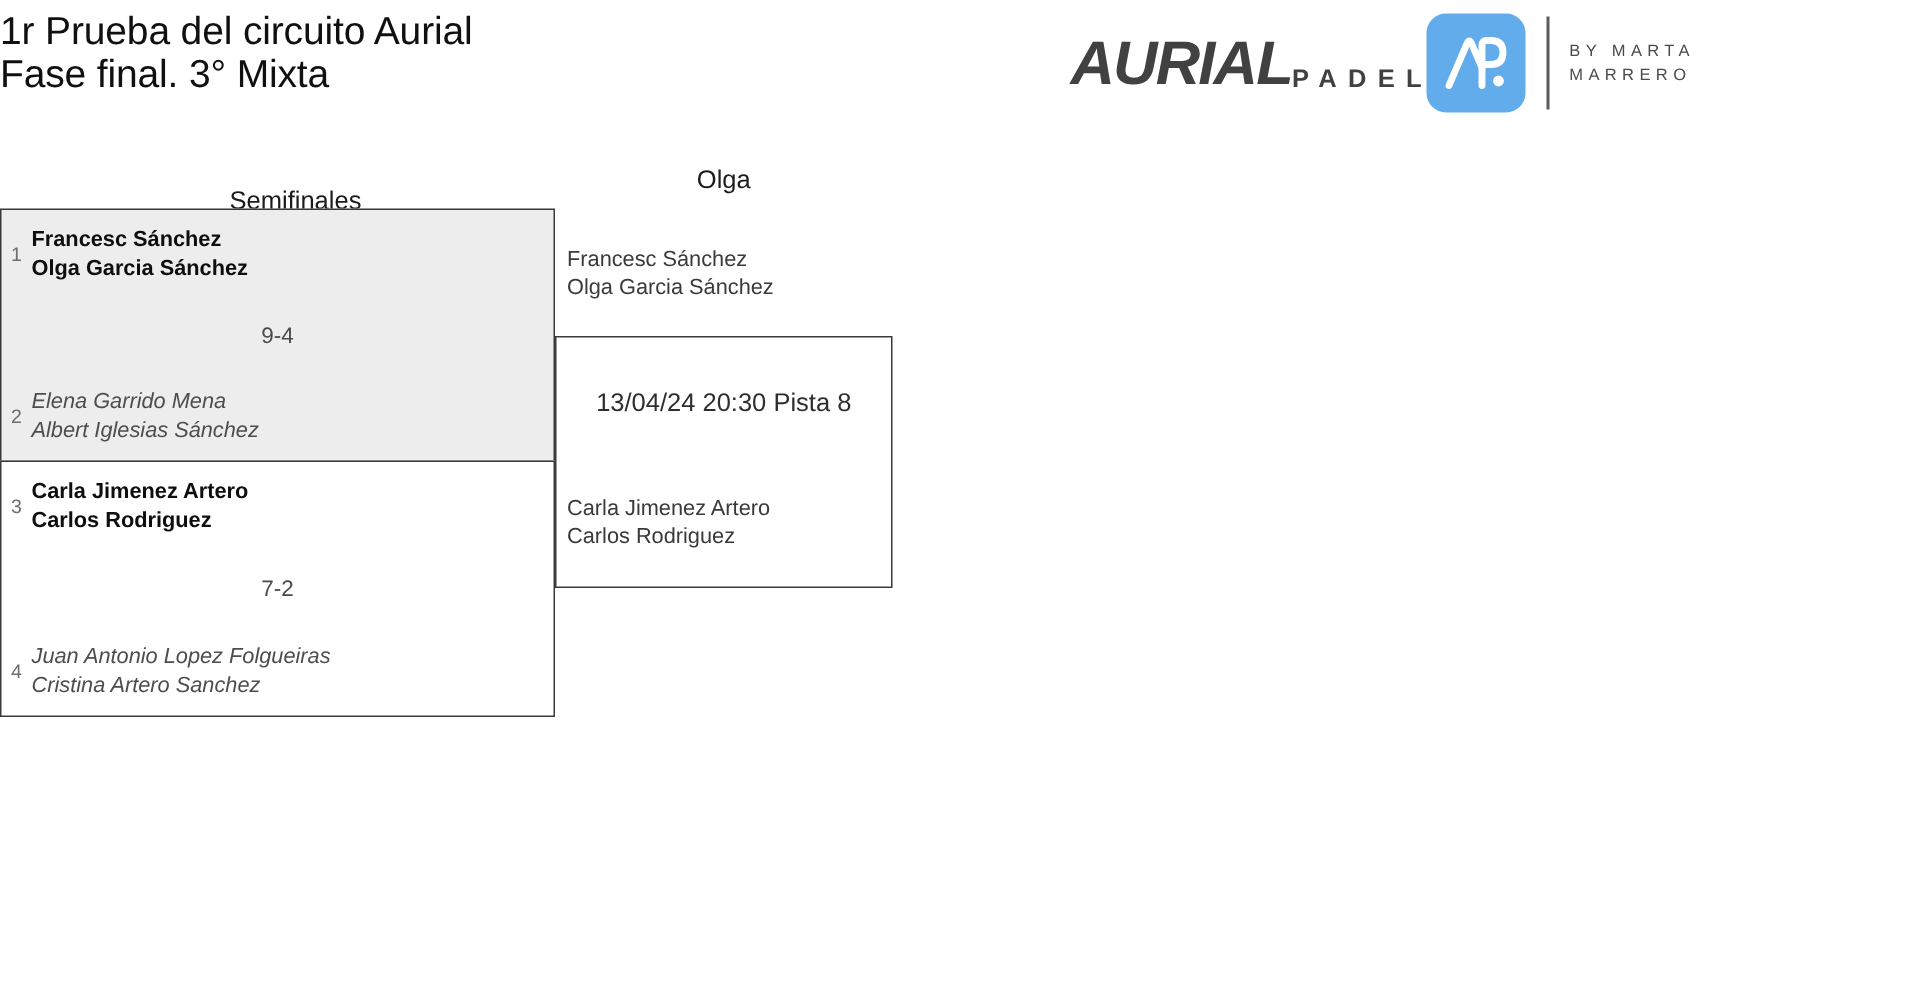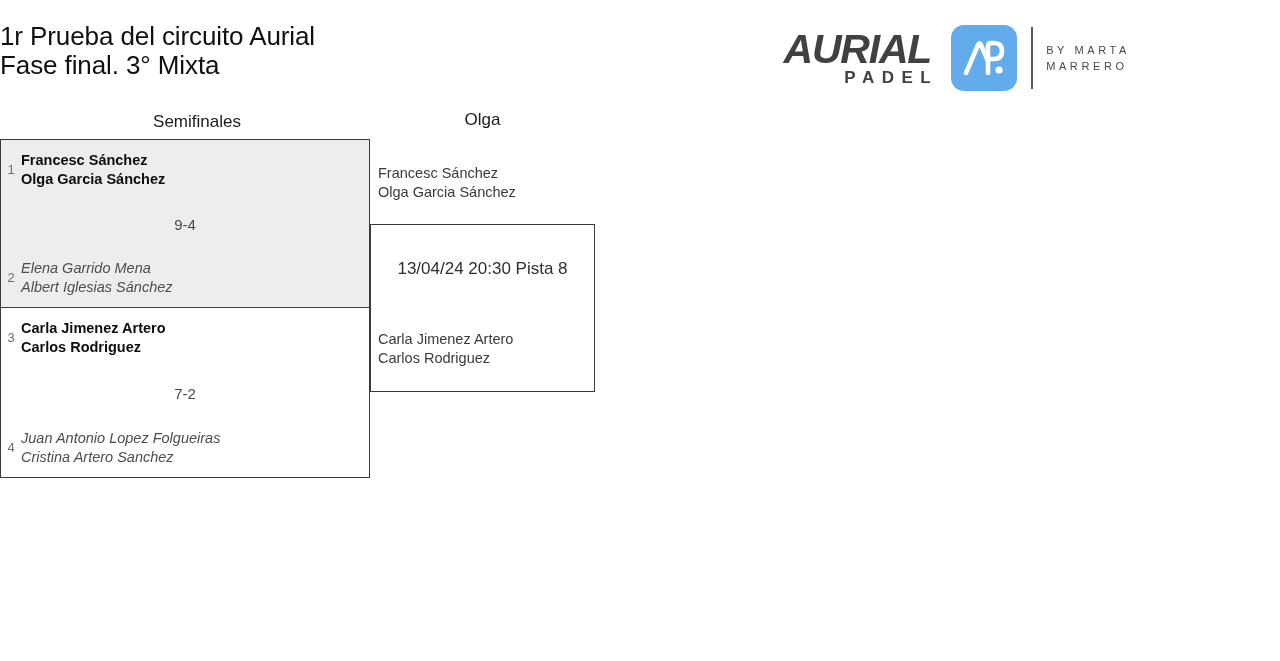--- a/index.html
+++ b/index.html
@@ -16,21 +16,21 @@
 
   .page {
     position: relative;
     width: 1280px;
     height: 661px;
   }
 
   
   .header {
     position: absolute;
-    top: 16px; left: 0;
+    top: 0; left: 0;
     width: 1140px;
     height: 95px;
   }
 
   .title-block {
     position: absolute;
     left: 0px;
     top: 6px;
     font-size: 26px;
     line-height: 29px;
@@ -46,24 +46,24 @@
     position: absolute;
     right: 10px;
     top: 9px;
     height: 66px;
     display: flex;
     align-items: center;
   }
 
   .logo-wordmark {
     display: flex;
-    flex-direction: column;
+    flex-direction: row;
     justify-content: center;
     align-items: flex-end;
-    margin-right: 20px;
+    margin-right: 3px;
   }
   .logo-aurial {
     font-size: 41px;
     line-height: 40px;
     font-weight: 700;
     font-style: italic;
     letter-spacing: -1.2px;
     color: #414141;
   }
   .logo-padel {
@@ -110,21 +110,21 @@
 
   .round-title {
     position: absolute;
     font-size: 17px;
     line-height: 20px;
     font-weight: 400;
     color: #1b1b1b;
     text-align: center;
     white-space: nowrap;
   }
-  .round-title.semis { left: 0px; top: 112px; width: 370px; padding-left: 24px; }
+  .round-title.semis { left: 0px; top: 124px; width: 370px; padding-left: 24px; }
   .round-title.final { left: 370px; top: 110px; width: 225px; }
 
   
   .match {
     position: absolute;
     border: 1px solid #3a3a3a;
   }
 
   .match-sf1 {
     left: 0px; top: 139px;

